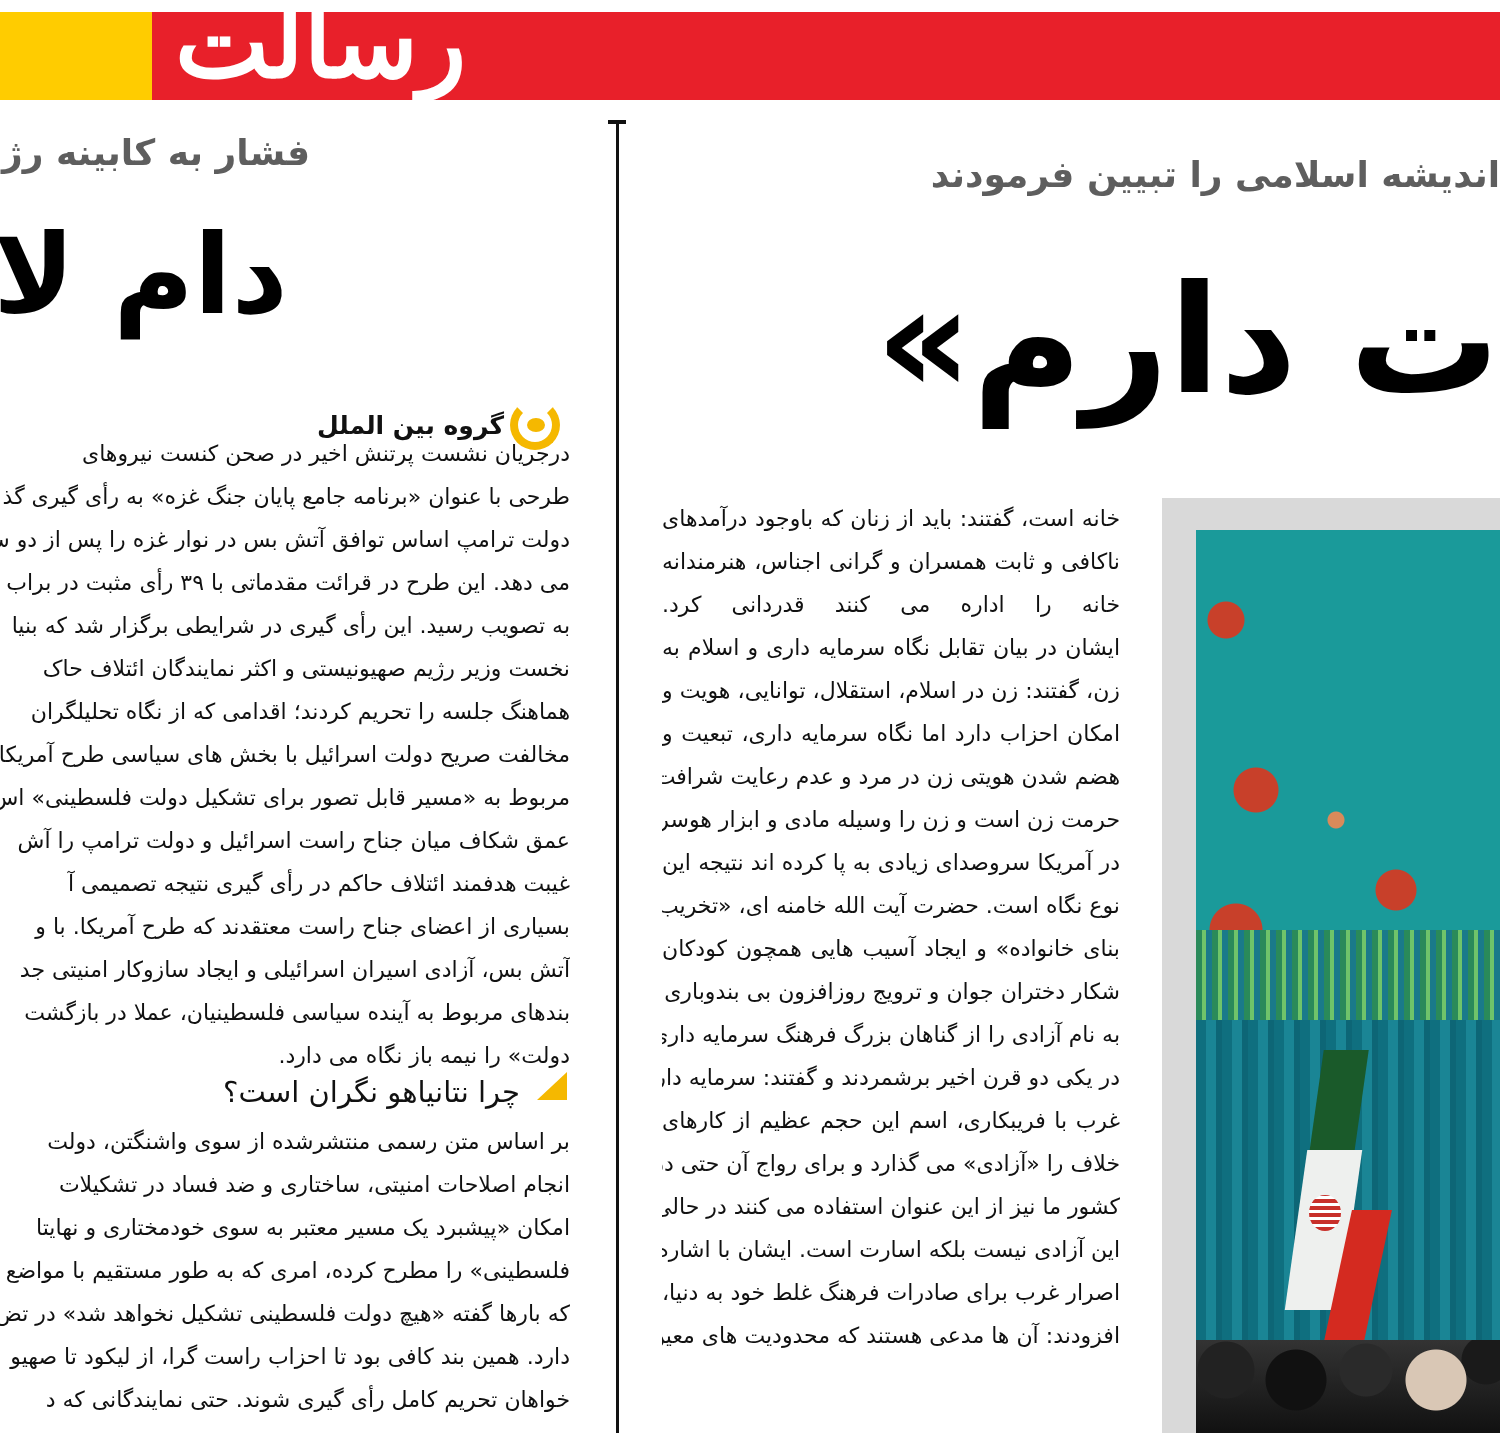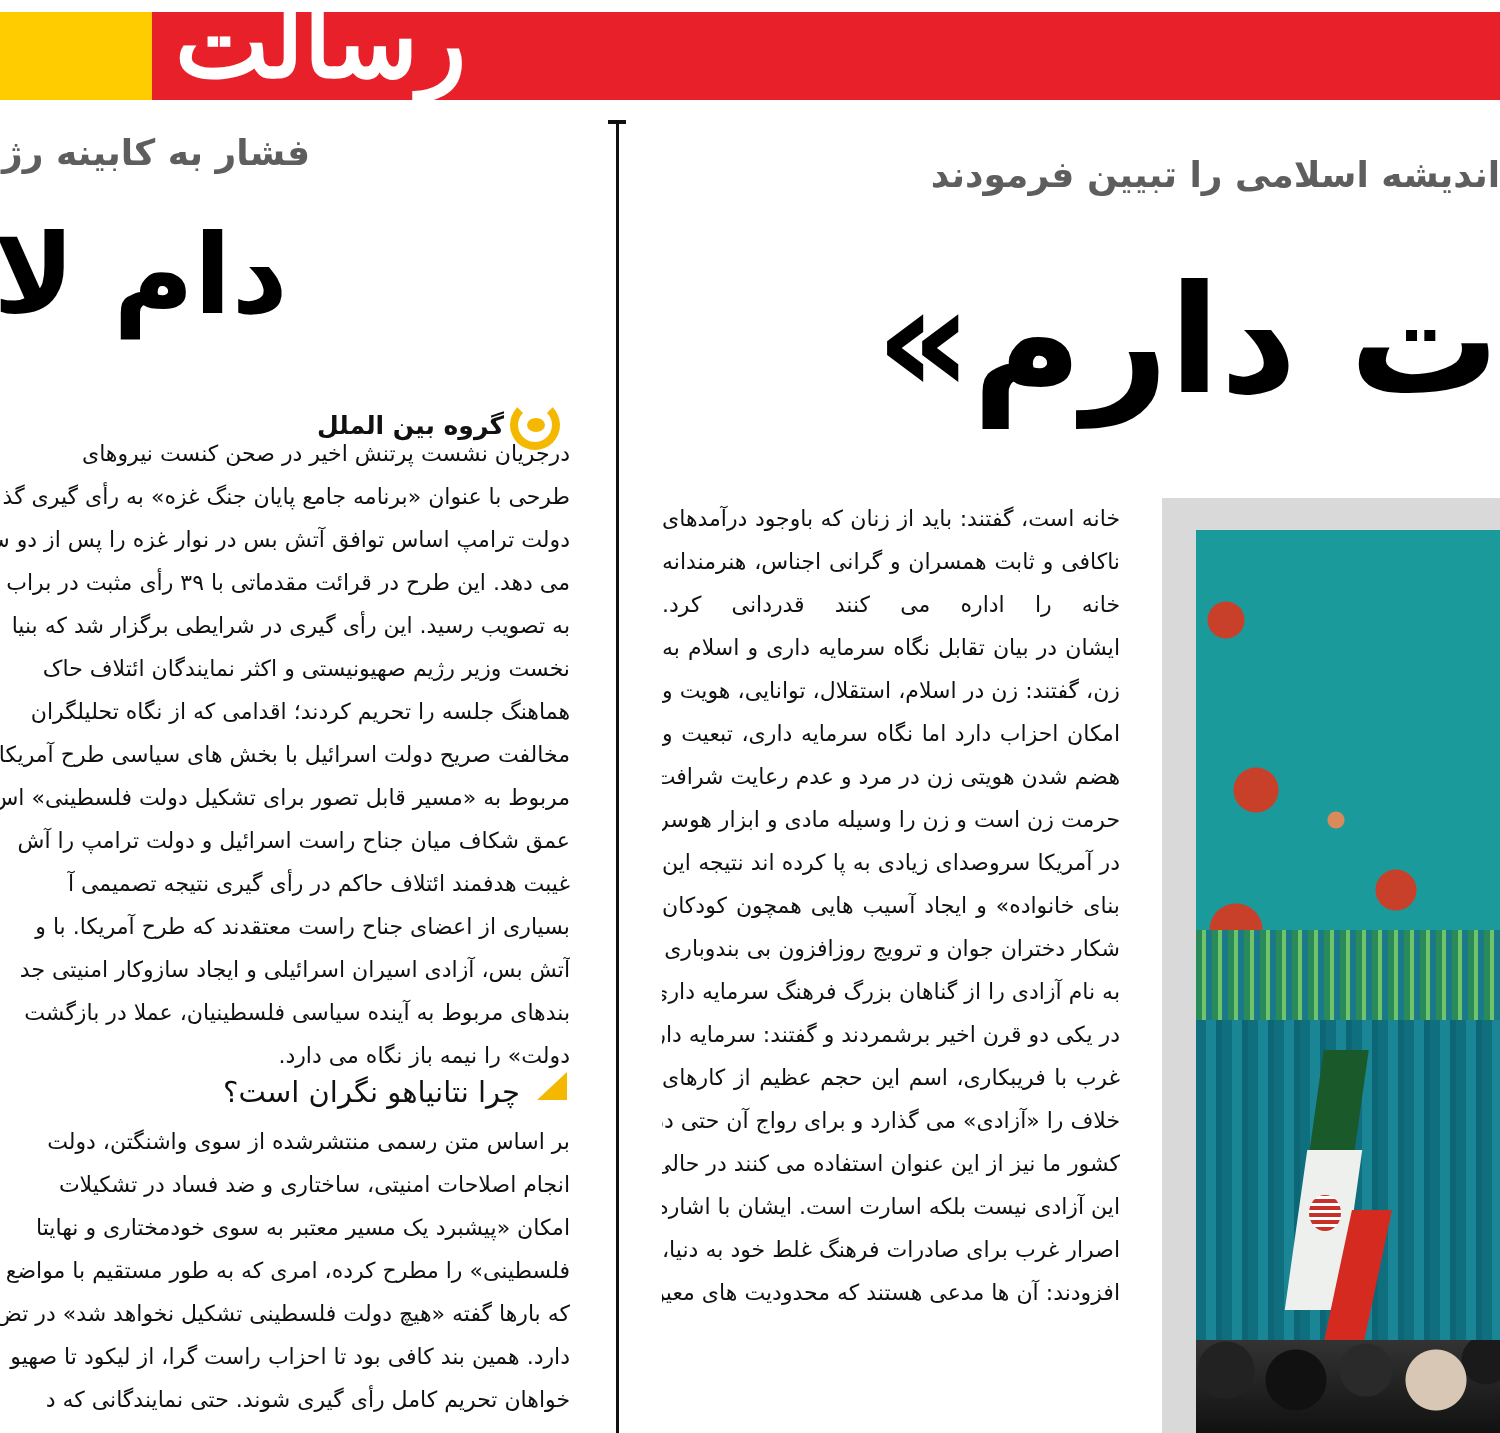--- a/index.html
+++ b/index.html
@@ -143,20 +143,21 @@
 <div class="col col-right">
   <div class="line">خانه است، گفتند: باید از زنان که باوجود درآمدهای</div>
   <div class="line">ناکافی و ثابت همسران و گرانی اجناس، هنرمندانه</div>
   <div class="line">خانه را اداره می کنند قدردانی کرد.</div>
   <div class="line">ایشان در بیان تقابل نگاه سرمایه داری و اسلام به</div>
   <div class="line">زن، گفتند: زن در اسلام، استقلال، توانایی، هویت و</div>
   <div class="line">امکان احزاب دارد اما نگاه سرمایه داری، تبعیت و</div>
   <div class="line">هضم شدن هویتی زن در مرد و عدم رعایت شرافت و</div>
   <div class="line">حرمت زن است و زن را وسیله مادی و ابزار هوسرانی</div>
   <div class="line">در آمریکا سروصدای زیادی به پا کرده اند نتیجه این</div>
+  <div class="line">نوع نگاه است. حضرت آیت الله خامنه ای، «تخریب</div>
   <div class="line">بنای خانواده» و ایجاد آسیب هایی همچون کودکان</div>
   <div class="line">شکار دختران جوان و ترویج روزافزون بی بندوباری جنسی</div>
   <div class="line">به نام آزادی را از گناهان بزرگ فرهنگ سرمایه داری</div>
   <div class="line">در یکی دو قرن اخیر برشمردند و گفتند: سرمایه داری</div>
   <div class="line">غرب با فریبکاری، اسم این حجم عظیم از کارهای</div>
   <div class="line">خلاف را «آزادی» می گذارد و برای رواج آن حتی در</div>
   <div class="line">کشور ما نیز از این عنوان استفاده می کنند در حالی که</div>
   <div class="line">این آزادی نیست بلکه اسارت است. ایشان با اشاره به</div>
   <div class="line">اصرار غرب برای صادرات فرهنگ غلط خود به دنیا،</div>
   <div class="line">افزودند: آن ها مدعی هستند که محدودیت های معین</div>

